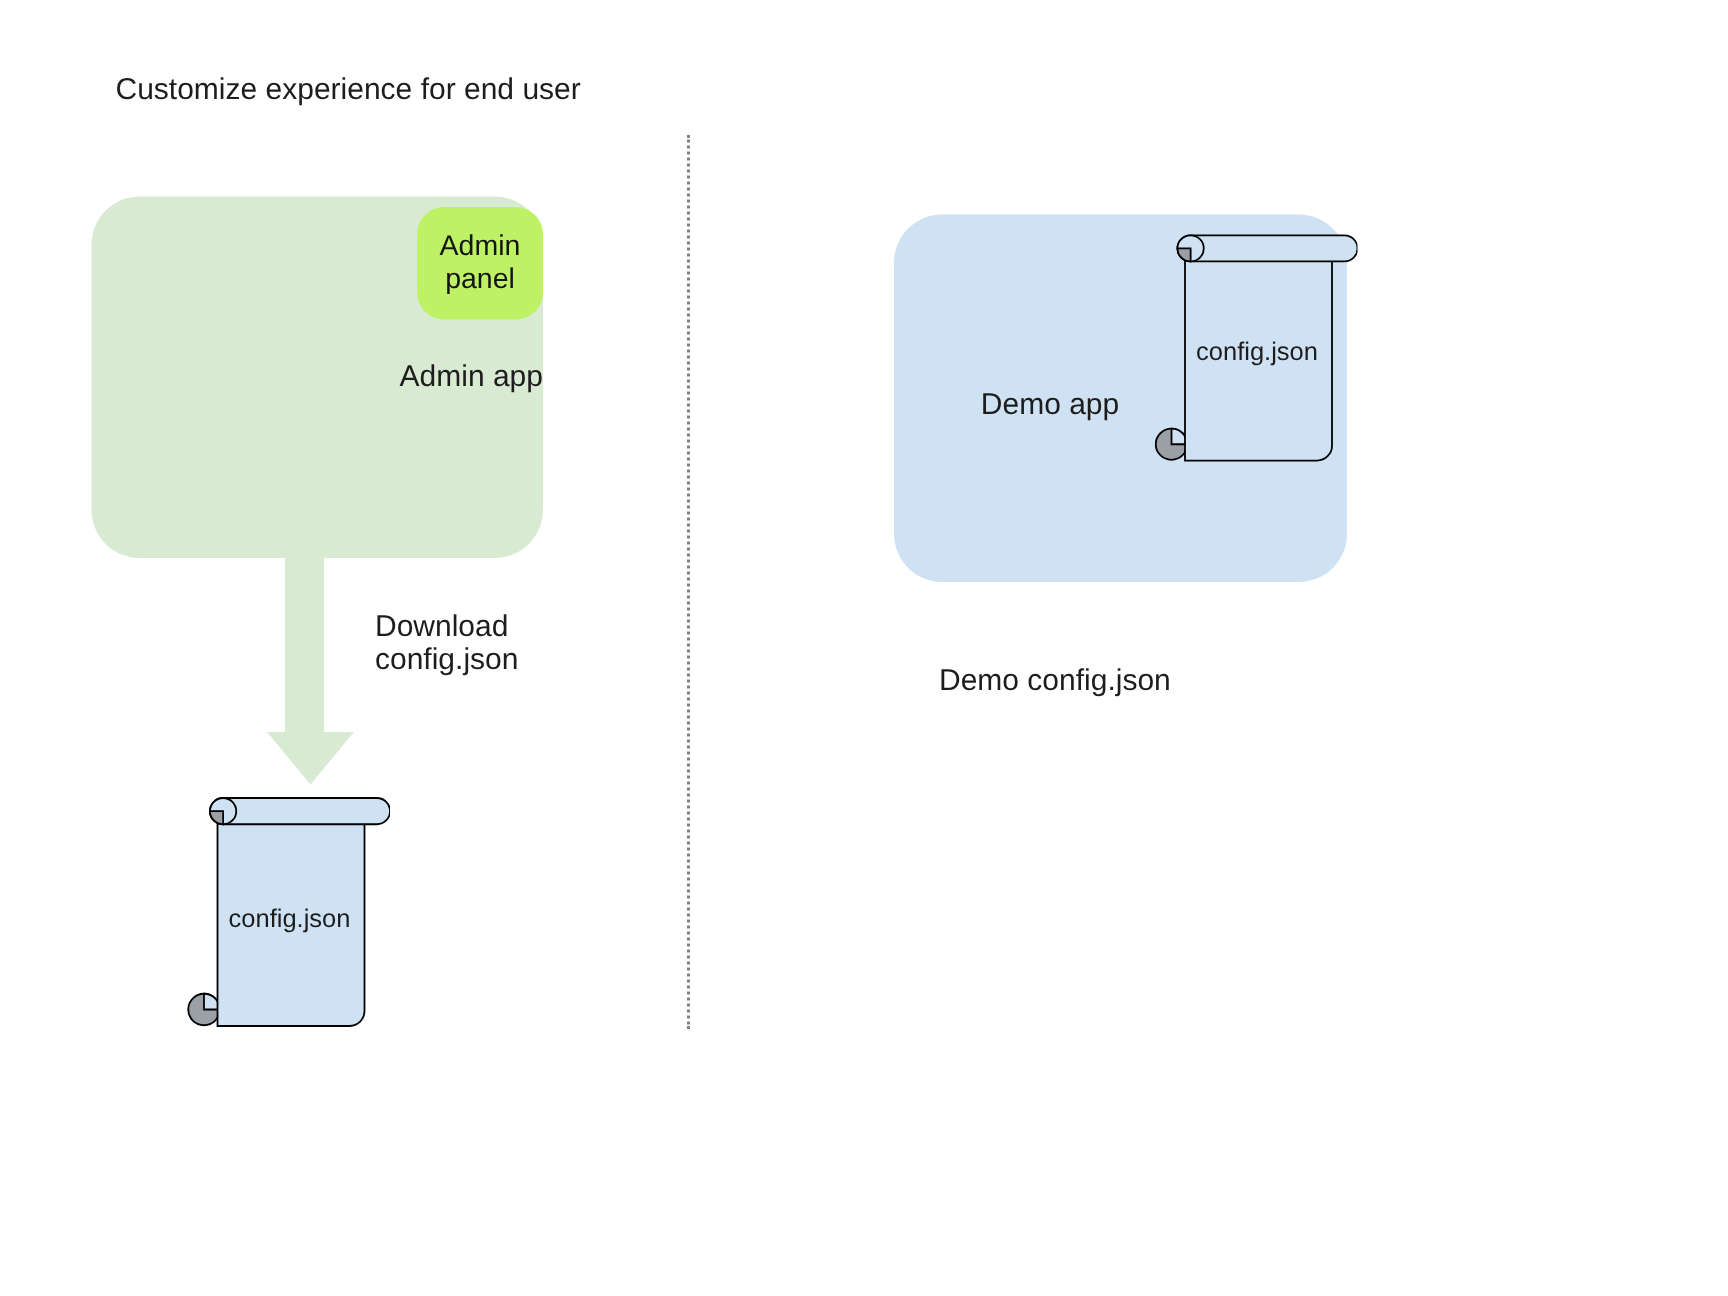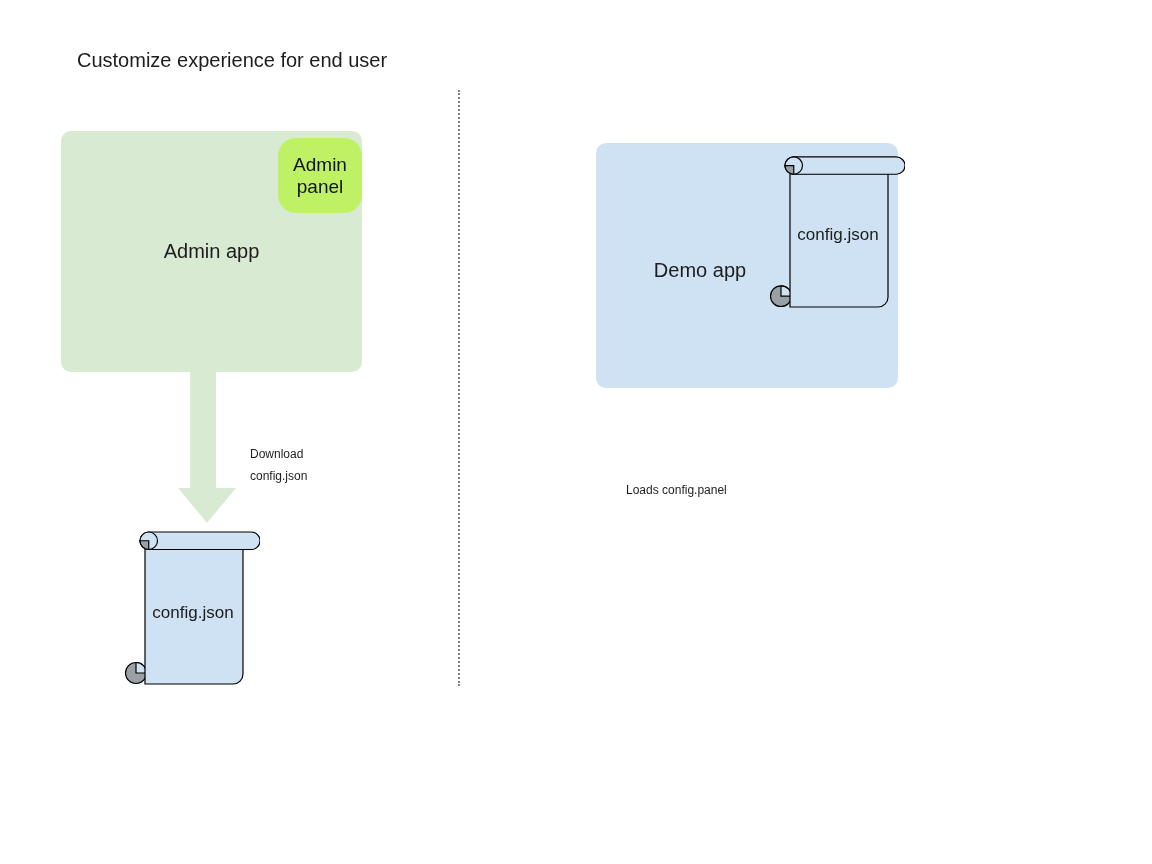--- a/index.html
+++ b/index.html
@@ -19,24 +19,24 @@
   .abs { position: absolute; }
 
   .section-title {
     font-size: 20px;
     line-height: 24px;
     color: #1d1d1d;
     white-space: nowrap;
   }
 
   .app-box {
-    border-radius: 10px;
+    border-radius: 32px;
     display: flex;
     align-items: center;
-    justify-content: center;
+    justify-content: flex-end;
   }
   .admin-app {
     left: 61px; top: 131px;
     width: 301px; height: 241px;
     background: #d9ead3;
   }
   .demo-app {
     left: 596px; top: 143px;
     width: 302px; height: 245px;
     background: #cfe2f3;
@@ -65,25 +65,24 @@
     left: 640px; top: 259px;
     width: 120px;
     text-align: center;
     font-size: 20px;
     color: #1d1d1d;
   }
 
   .arrow-svg { left: 177px; top: 372px; }
 
   .caption {
-    font-size: 12px;
+    font-size: 20px;
     line-height: 22px;
     white-space: pre-line;
     color: #1d1d1d;
-    margin-top: 36px;
   }
   .download-caption { left: 250px; top: 407px; }
   .loads-caption { left: 626px; top: 443px; white-space: nowrap; }
 
   .divider {
     left: 458px; top: 90px;
     width: 0; height: 596px;
     border-left: 2px dotted #808080;
   }
 
@@ -155,15 +154,15 @@
         <path d="M13,145 L13,134.5 A10.5,10.5 0 0 1 23.5,145 Z" fill="#cfe2f3"></path>
         <path d="M22,21 H120 V146 A10,10 0 0 1 110,156 H22 Z" fill="#cfe2f3"></path>
         <rect x="17" y="4" width="120" height="17.5" rx="8.75" ry="8.75" fill="#cfe2f3"></rect>
         <circle cx="25.75" cy="12.75" r="8.75" fill="#cfe2f3"></circle>
         <path d="M25.75,12.75 L25.75,21.5 A8.75,8.75 0 0 1 17,12.75 Z" fill="#9aa0a6"></path>
       </g>
     </svg>
     <div class="scroll-label">config.json</div>
   </div>
 
-  <div class="abs caption loads-caption">Loads config.panel</div>
+  <div class="abs caption loads-caption">Demo config.json</div>
 
 </div>
 
 </body></html>

